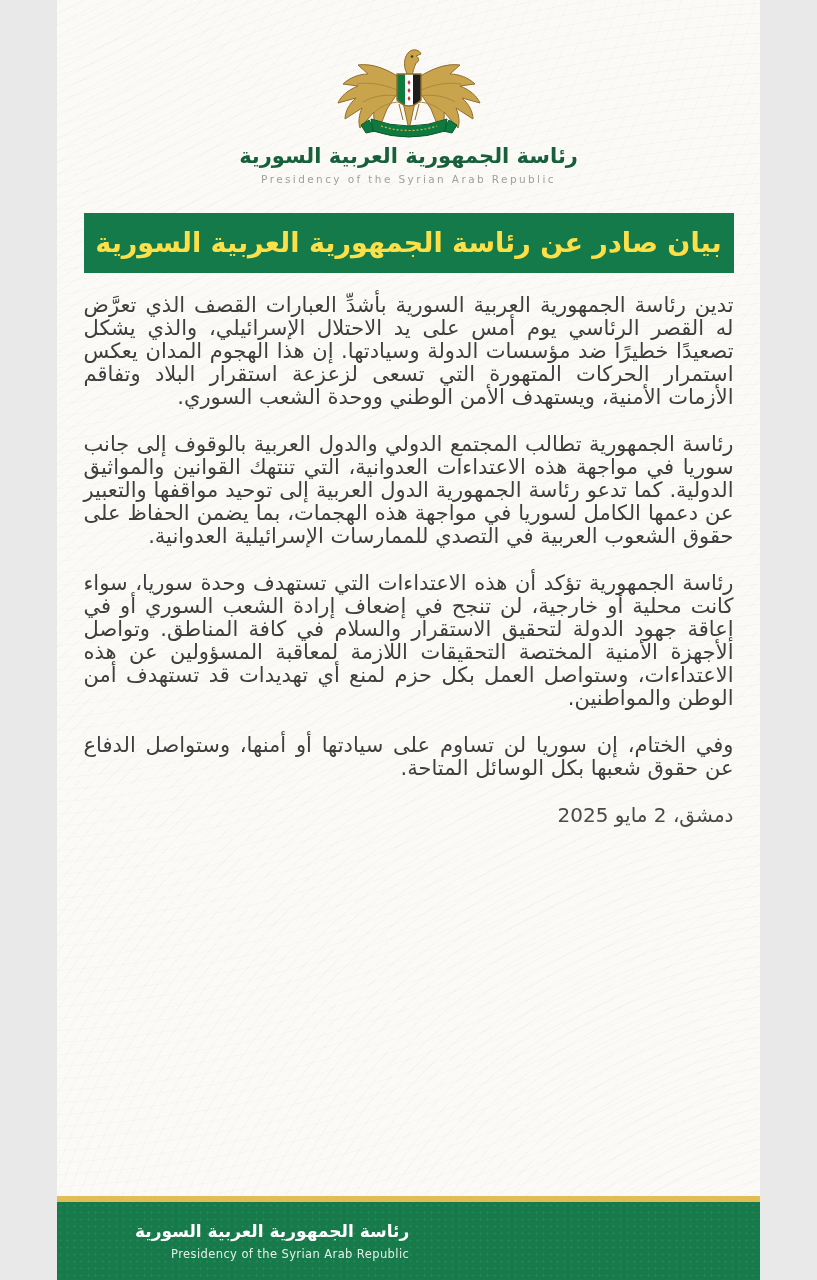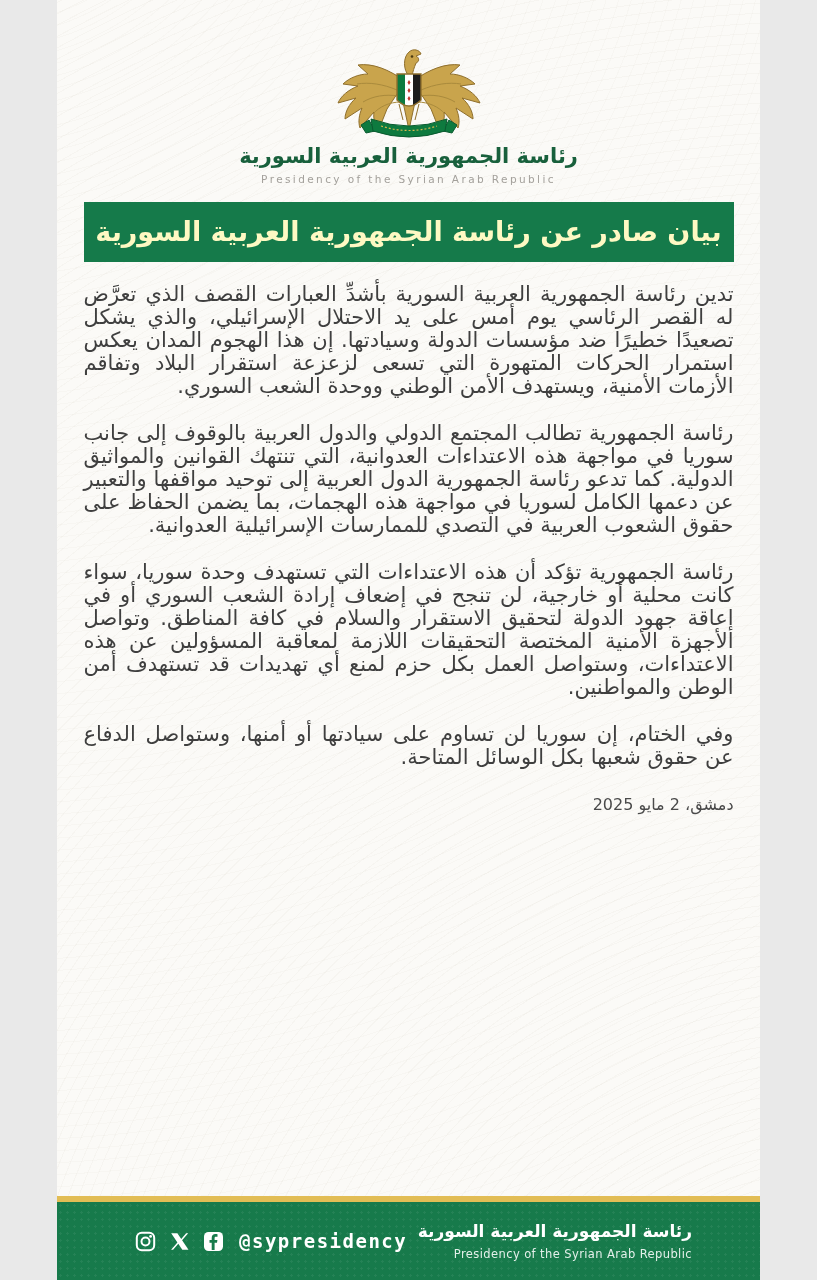--- a/index.html
+++ b/index.html
@@ -13,33 +13,33 @@
     content:"";position:absolute;inset:0;pointer-events:none;
     background:
       repeating-radial-gradient(circle at 110% 115%, rgba(160,148,120,0.05) 0 1px, transparent 1px 10px),
       repeating-radial-gradient(circle at -10% -15%, rgba(160,148,120,0.04) 0 1px, transparent 1px 12px);
   }
   .header{position:relative;padding-top:40px;text-align:center;}
   .emblem{display:block;margin:0 auto;}
   .brand-ar{direction:rtl;color:#18603c;font-size:21px;font-weight:bold;margin-top:4px;}
   .brand-en{color:#a3a09b;font-size:10.5px;letter-spacing:2.4px;margin-top:5px;}
   .banner{
-    position:relative;width:650px;height:60px;margin:17px auto 0;
-    background:#157a4a;color:#fef9c3;direction:rtl;
+    position:relative;width:650px;height:60px;margin:28px auto 0;
+    background:#157a4a;color:#fde047;direction:rtl;
     font-size:27px;font-weight:bold;line-height:60px;text-align:center;
   }
   .content{
     position:relative;width:650px;margin:21px auto 4px;
     direction:rtl;text-align:justify;
     color:#3f3f3f;font-size:21px;line-height:23px;
   }
   .content p{margin:0 0 24px 0;}
   .date{
     direction:rtl;text-align:right;color:#4a4a4a;
-    font-size:16px;margin-top:6px;
+    font-size:20px;margin-top:6px;
   }
   .footer{
     position:absolute;left:0;right:0;bottom:0;height:84px;
     background:#177a4b;border-top:6px solid #e2bd55;
     box-sizing:border-box;display:flex;align-items:center;justify-content:space-between;
     padding:0 68px 0 78px;
   }
   .footer::before{
     content:"";position:absolute;inset:0;pointer-events:none;
     background-image:radial-gradient(rgba(255,255,255,0.06) 1px, transparent 1.3px);
@@ -104,40 +104,19 @@
 
   <div class="content">
     <p>تدين رئاسة الجمهورية العربية السورية بأشدِّ العبارات القصف الذي تعرَّض له القصر الرئاسي يوم أمس على يد الاحتلال الإسرائيلي، والذي يشكل تصعيدًا خطيرًا ضد مؤسسات الدولة وسيادتها. إن هذا الهجوم المدان يعكس استمرار الحركات المتهورة التي تسعى لزعزعة استقرار البلاد وتفاقم الأزمات الأمنية، ويستهدف الأمن الوطني ووحدة الشعب السوري.</p>
     <p>رئاسة الجمهورية تطالب المجتمع الدولي والدول العربية بالوقوف إلى جانب سوريا في مواجهة هذه الاعتداءات العدوانية، التي تنتهك القوانين والمواثيق الدولية. كما تدعو رئاسة الجمهورية الدول العربية إلى توحيد مواقفها والتعبير عن دعمها الكامل لسوريا في مواجهة هذه الهجمات، بما يضمن الحفاظ على حقوق الشعوب العربية في التصدي للممارسات الإسرائيلية العدوانية.</p>
     <p>رئاسة الجمهورية تؤكد أن هذه الاعتداءات التي تستهدف وحدة سوريا، سواء كانت محلية أو خارجية، لن تنجح في إضعاف إرادة الشعب السوري أو في إعاقة جهود الدولة لتحقيق الاستقرار والسلام في كافة المناطق. وتواصل الأجهزة الأمنية المختصة التحقيقات اللازمة لمعاقبة المسؤولين عن هذه الاعتداءات، وستواصل العمل بكل حزم لمنع أي تهديدات قد تستهدف أمن الوطن والمواطنين.</p>
     <p>وفي الختام، إن سوريا لن تساوم على سيادتها أو أمنها، وستواصل الدفاع عن حقوق شعبها بكل الوسائل المتاحة.</p>
     <div class="date">دمشق، 2 مايو 2025</div>
   </div>
 
   <div class="footer">
-    <div class="social">
-      <span class="icon">
-        <svg width="21" height="21" viewBox="0 0 21 21">
-          <rect x="1.8" y="1.8" width="17.4" height="17.4" rx="5" fill="none" stroke="#ffffff" stroke-width="2"></rect>
-          <circle cx="10.5" cy="10.5" r="4" fill="none" stroke="#ffffff" stroke-width="2"></circle>
-          <circle cx="15.6" cy="5.4" r="1.4" fill="#ffffff"></circle>
-        </svg>
-      </span>
-      <span class="icon">
-        <svg width="21" height="21" viewBox="0 0 21 21">
-          <path d="M2.2 2.2 L8.4 2.2 L12.2 7.9 L17.2 2.2 L19.2 2.2 L13.1 9.2 L19.5 18.8 L13.3 18.8 L9.3 12.8 L4.1 18.8 L2.1 18.8 L8.4 11.5 Z" fill="#ffffff"></path>
-        </svg>
-      </span>
-      <span class="icon">
-        <svg width="21" height="21" viewBox="0 0 21 21">
-          <rect x="1" y="1" width="19" height="19" rx="4.5" fill="#ffffff"></rect>
-          <path d="M11.6 19 L11.6 11.8 L14 11.8 L14.4 9 L11.6 9 L11.6 7.2 C11.6 6.3 12 5.8 13 5.8 L14.5 5.8 L14.5 3.3 C14 3.2 13.1 3.1 12.4 3.1 C10.1 3.1 8.7 4.4 8.7 6.9 L8.7 9 L6.5 9 L6.5 11.8 L8.7 11.8 L8.7 19 Z" fill="#177a4b"></path>
-        </svg>
-      </span>
-      <span class="handle">@sypresidency</span>
-    </div>
     <div class="footer-right">
       <div class="footer-ar">رئاسة الجمهورية العربية السورية</div>
       <div class="footer-en">Presidency of the Syrian Arab Republic</div>
     </div>
   </div>
 
 </div>
 
 </body></html>

